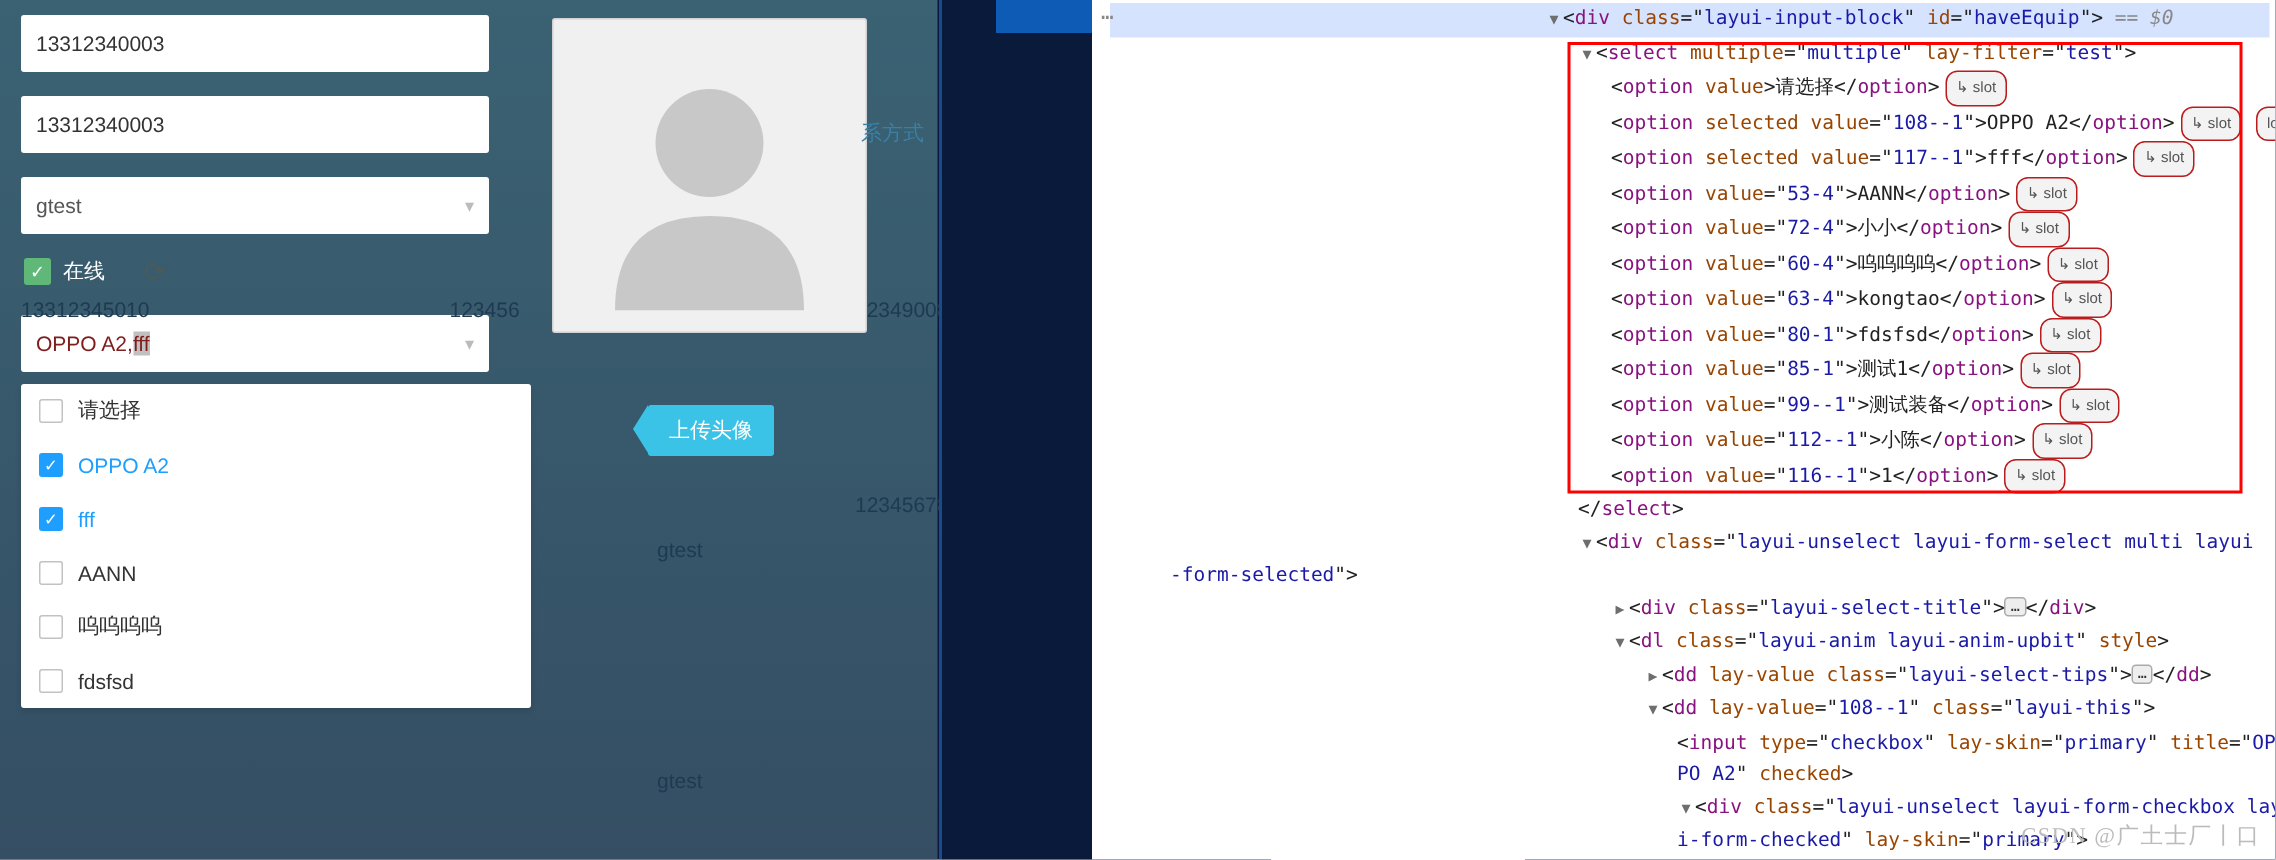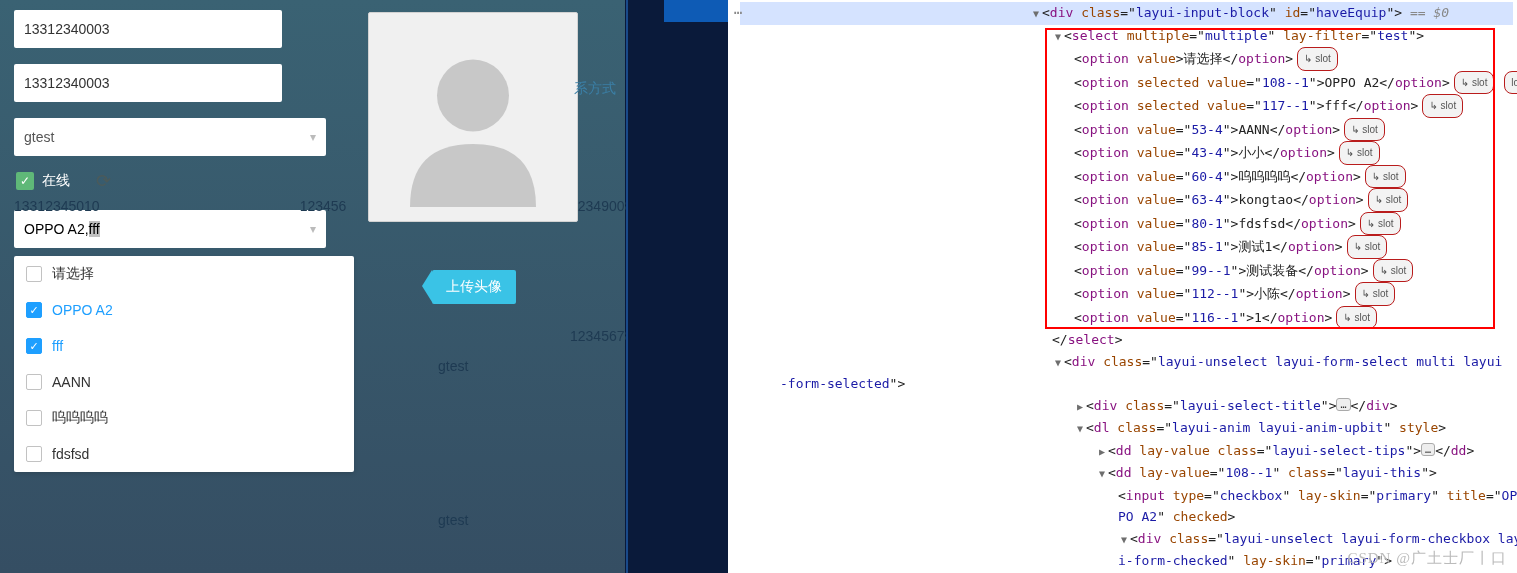--- a/index.html
+++ b/index.html
@@ -1,33 +1,33 @@
 <!DOCTYPE html>
 <html><head>
 <meta charset="utf-8">
 <style>
 * { box-sizing: border-box; margin: 0; padding: 0; }
 body { font-family: "Microsoft YaHei", Arial, sans-serif; font-size: 14px; background: #0a1a3a; overflow: hidden; width: 1517px; height: 573px; position: relative; }
 
 .left-panel { position: absolute; left: 0; top: 0; width: 625px; height: 573px; background: linear-gradient(180deg, #3a6273 0%, #354e63 100%); }
 .form-area { padding: 10px 14px; width: 340px; }
-.text-input { width: 268px; height: 38px; background: #fff; border: none; border-radius: 2px; padding: 0 10px; font-size: 14px; color: #333; margin-bottom: 16px; display: block; }
+.text-input { width: 312px; height: 38px; background: #fff; border: none; border-radius: 2px; padding: 0 10px; font-size: 14px; color: #333; margin-bottom: 16px; display: block; }
 .select-main { width: 312px; height: 38px; background: #fff; border: none; border-radius: 2px; padding: 0 10px; font-size: 14px; color: #555; display: flex; align-items: center; justify-content: space-between; cursor: pointer; margin-bottom: 14px; }
 .select-caret { color: #bbb; font-size: 12px; }
 
 .online-row { display: flex; align-items: center; gap: 8px; margin-bottom: 18px; padding-left: 2px; }
 .online-check { width: 18px; height: 18px; background: #5fb878; border-radius: 2px; display: flex; align-items: center; justify-content: center; color: #fff; font-size: 12px; }
 .online-label { color: #fff; }
 .refresh-icon { margin-left: 18px; color: #4b5a5a; font-size: 18px; }
 
 .bg-row { position: absolute; left: 14px; color: #1e3a52; font-size: 14px; display: flex; gap: 200px; }
 .bg-row1 { top: 198px; }
 
 .multi-select { width: 312px; height: 38px; background: #fff; border-radius: 2px; padding: 0 10px; display: flex; align-items: center; justify-content: space-between; cursor: pointer; margin-bottom: 8px; }
-.multi-selected-text { color: #000000; }
+.multi-selected-text { color: #7f1d1d; }
 .multi-selected-text .hl { background: #c0c0c0; }
 .dropdown { width: 340px; background: #fff; border-radius: 2px; box-shadow: 0 2px 4px rgba(0,0,0,.12); max-height: 300px; overflow-y: auto; }
 .dd-item { height: 36px; display: flex; align-items: center; padding: 0 12px; cursor: pointer; gap: 10px; color: #333; }
 .dd-item.checked { color: #1e9fff; }
 .chk { width: 16px; height: 16px; border: 1px solid #c2c2c2; border-radius: 2px; display: inline-flex; align-items: center; justify-content: center; font-size: 11px; color: #fff; flex-shrink: 0; }
 .chk.on { background: #1e9fff; border-color: #1e9fff; }
 
 .avatar-wrap { position: absolute; left: 368px; top: 12px; width: 210px; height: 210px; background: #f0f0f0; border: 1px solid #d2d2d2; border-radius: 2px; display: flex; align-items: center; justify-content: center; }
 .avatar-svg { width: 180px; height: 180px; }
 .upload-btn-wrap { position: absolute; left: 432px; top: 270px; }
@@ -141,21 +141,21 @@
 
 <div class="devtools">
   <span class="dotdot">⋯</span>
   <div class="dom-tree" id="dom-tree">
       <div class="hl-row ind-20"><span class="tri">▼</span>&lt;<span class="tag">div</span> <span class="attr-n">class</span>="<span class="attr-v">layui-input-block</span>" <span class="attr-n">id</span>="<span class="attr-v">haveEquip</span>"&gt;<span class="eq-zero"> == $0</span></div>
       <div class="ind-24"><span class="tri">▼</span>&lt;<span class="tag">select</span> <span class="attr-n">multiple</span>="<span class="attr-v">multiple</span>" <span class="attr-n">lay-filter</span>="<span class="attr-v">test</span>"&gt;</div>
       <div class="ind-28">&lt;<span class="tag">option</span> <span class="attr-n">value</span>&gt;请选择&lt;/<span class="tag">option</span>&gt;<span class="slot-badge">↳ slot</span></div>
       <div class="ind-28">&lt;<span class="tag">option</span> <span class="attr-n">selected</span> <span class="attr-n">value</span>="<span class="attr-v">108--1</span>"&gt;OPPO A2&lt;/<span class="tag">option</span>&gt;<span class="slot-badge">↳ slot</span> <span class="slot-badge" style="margin-left:2px">lot</span></div>
       <div class="ind-28">&lt;<span class="tag">option</span> <span class="attr-n">selected</span> <span class="attr-n">value</span>="<span class="attr-v">117--1</span>"&gt;fff&lt;/<span class="tag">option</span>&gt;<span class="slot-badge">↳ slot</span></div>
       <div class="ind-28">&lt;<span class="tag">option</span> <span class="attr-n">value</span>="<span class="attr-v">53-4</span>"&gt;AANN&lt;/<span class="tag">option</span>&gt;<span class="slot-badge">↳ slot</span></div>
-      <div class="ind-28">&lt;<span class="tag">option</span> <span class="attr-n">value</span>="<span class="attr-v">43-4</span>"&gt;小小&lt;/<span class="tag">option</span>&gt;<span class="slot-badge">↳ slot</span></div>
+      <div class="ind-28">&lt;<span class="tag">option</span> <span class="attr-n">value</span>="<span class="attr-v">72-4</span>"&gt;小小&lt;/<span class="tag">option</span>&gt;<span class="slot-badge">↳ slot</span></div>
       <div class="ind-28">&lt;<span class="tag">option</span> <span class="attr-n">value</span>="<span class="attr-v">60-4</span>"&gt;呜呜呜呜&lt;/<span class="tag">option</span>&gt;<span class="slot-badge">↳ slot</span></div>
       <div class="ind-28">&lt;<span class="tag">option</span> <span class="attr-n">value</span>="<span class="attr-v">63-4</span>"&gt;kongtao&lt;/<span class="tag">option</span>&gt;<span class="slot-badge">↳ slot</span></div>
       <div class="ind-28">&lt;<span class="tag">option</span> <span class="attr-n">value</span>="<span class="attr-v">80-1</span>"&gt;fdsfsd&lt;/<span class="tag">option</span>&gt;<span class="slot-badge">↳ slot</span></div>
       <div class="ind-28">&lt;<span class="tag">option</span> <span class="attr-n">value</span>="<span class="attr-v">85-1</span>"&gt;测试1&lt;/<span class="tag">option</span>&gt;<span class="slot-badge">↳ slot</span></div>
       <div class="ind-28">&lt;<span class="tag">option</span> <span class="attr-n">value</span>="<span class="attr-v">99--1</span>"&gt;测试装备&lt;/<span class="tag">option</span>&gt;<span class="slot-badge">↳ slot</span></div>
       <div class="ind-28">&lt;<span class="tag">option</span> <span class="attr-n">value</span>="<span class="attr-v">112--1</span>"&gt;小陈&lt;/<span class="tag">option</span>&gt;<span class="slot-badge">↳ slot</span></div>
       <div class="ind-28">&lt;<span class="tag">option</span> <span class="attr-n">value</span>="<span class="attr-v">116--1</span>"&gt;1&lt;/<span class="tag">option</span>&gt;<span class="slot-badge">↳ slot</span></div>
       <div class="ind-24">&lt;/<span class="tag">select</span>&gt;</div>
       <div class="ind-24"><span class="tri">▼</span>&lt;<span class="tag">div</span> <span class="attr-n">class</span>="<span class="attr-v">layui-unselect layui-form-select multi layui</span></div>
       <div style="padding-left:40px"><span class="attr-v">-form-selected</span>"&gt;</div>

